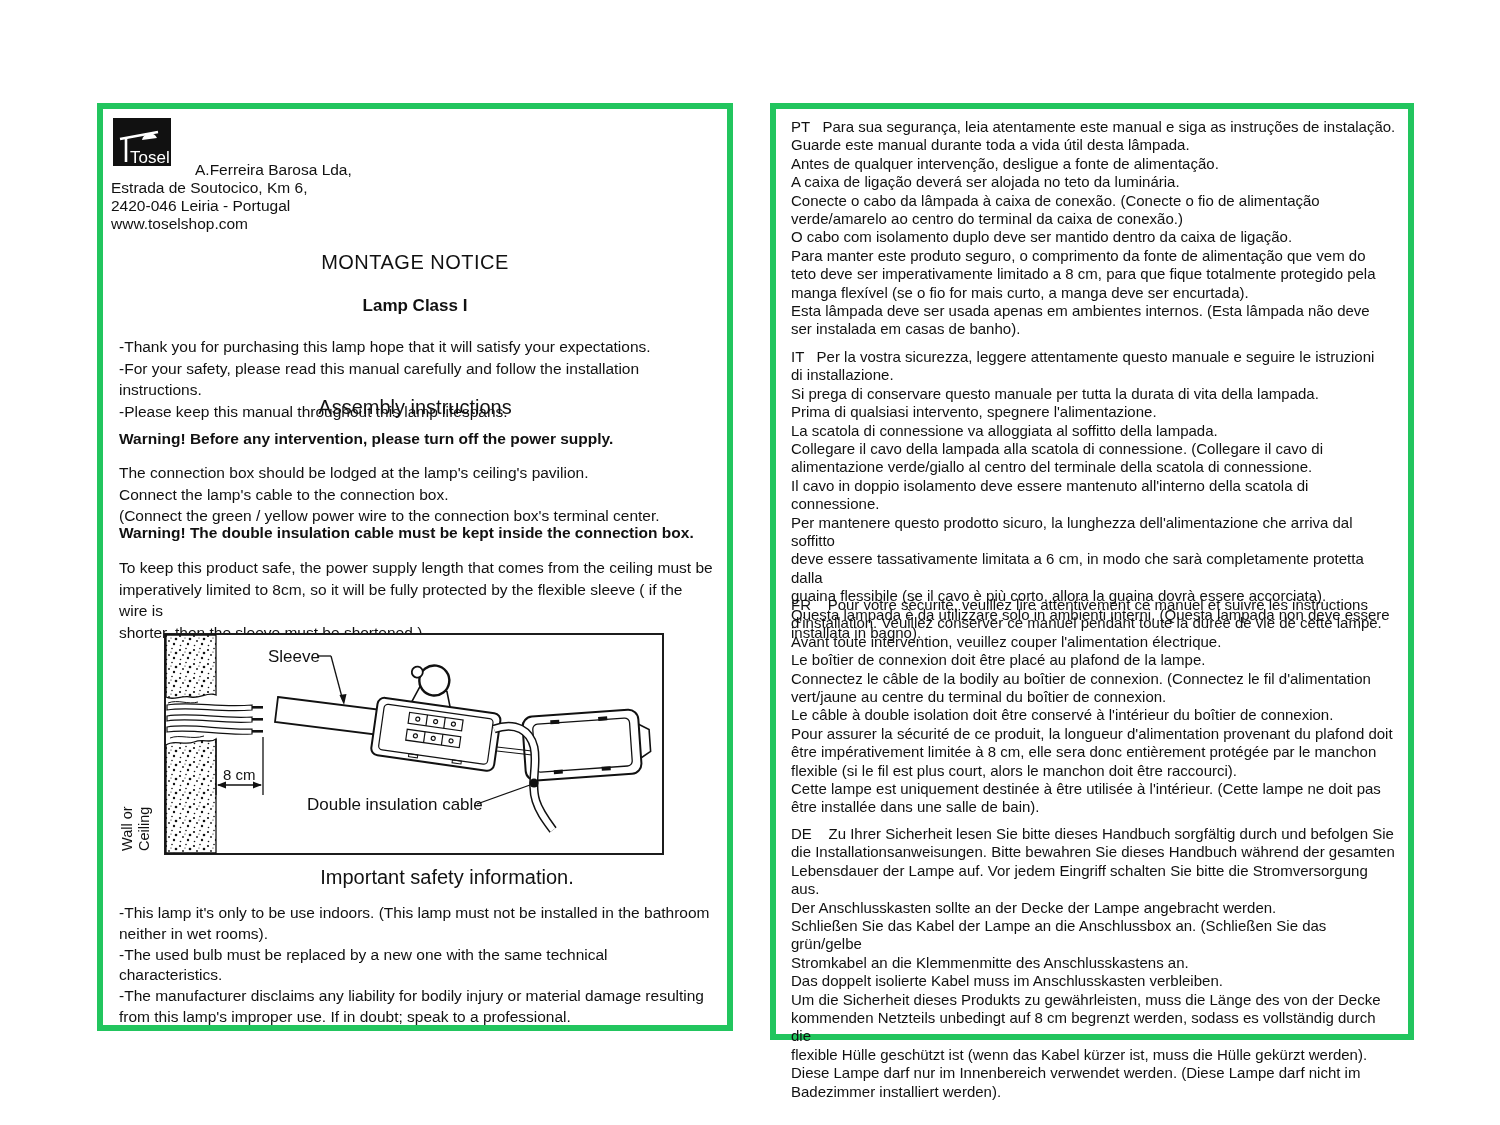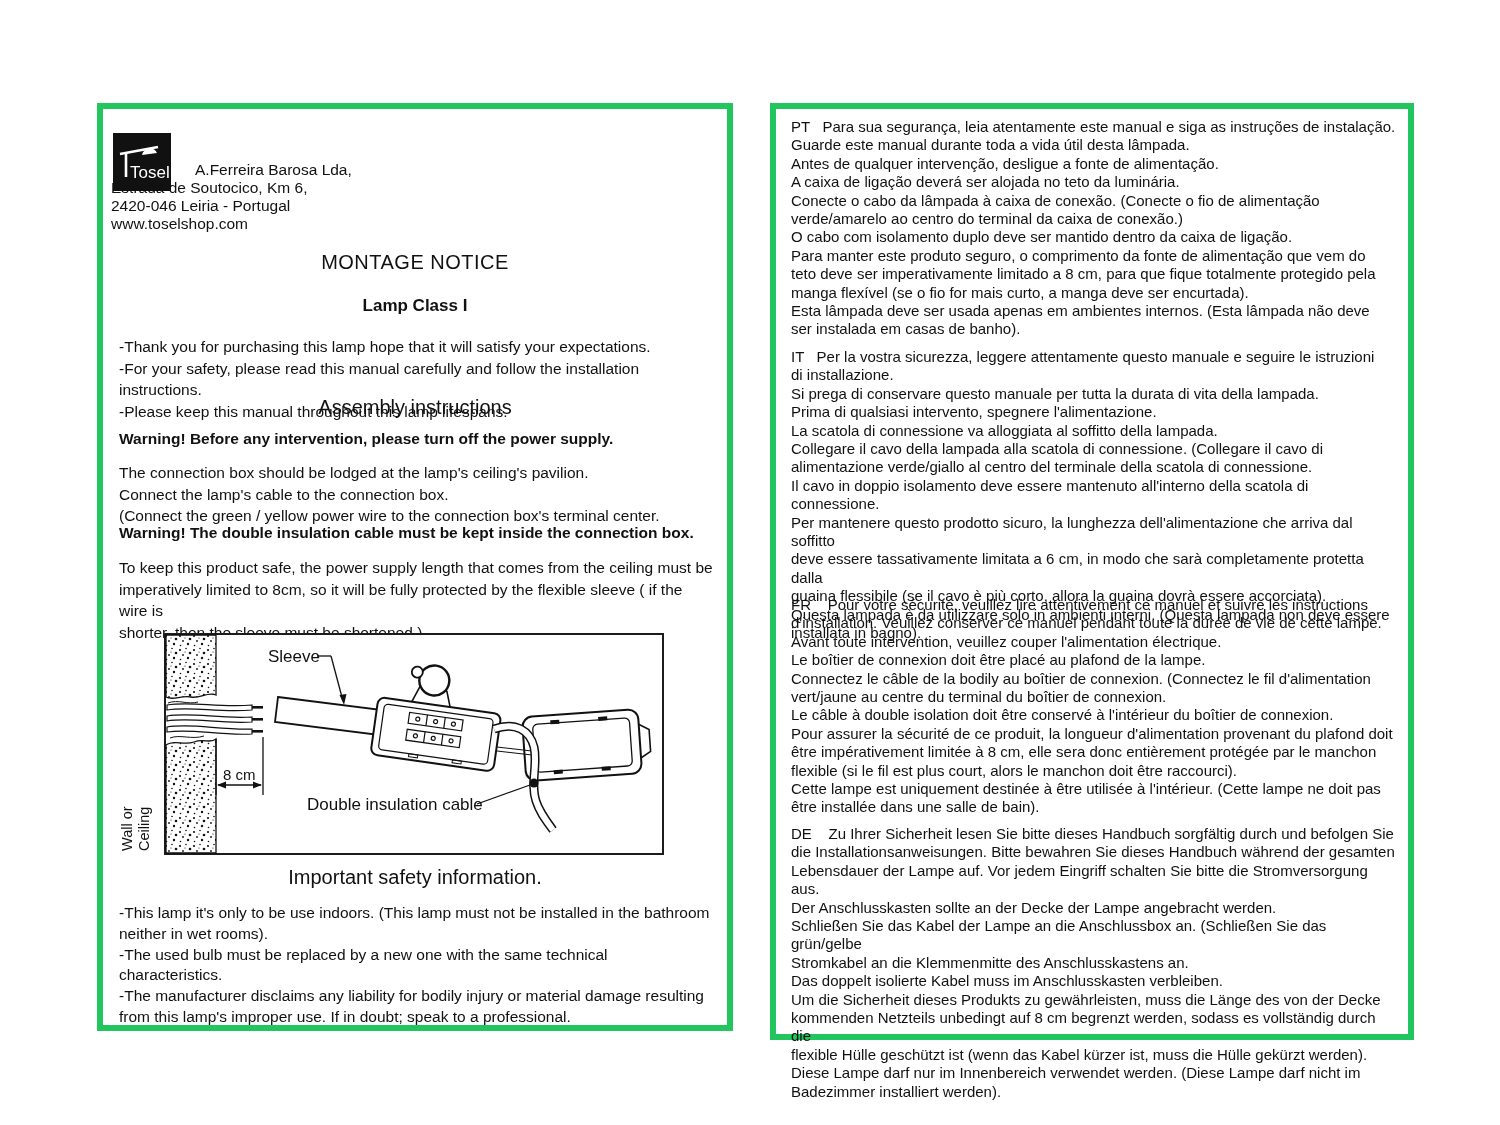--- a/index.html
+++ b/index.html
@@ -7,40 +7,40 @@
     width:1500px;height:1125px;background:#ffffff;position:relative;
     font-family:"Liberation Sans","DejaVu Sans",sans-serif;color:#111;
     -webkit-font-smoothing:antialiased;
   }
   .box{position:absolute;background:#fff;border:6px solid #22c55e;}
   #left-box{left:97px;top:103px;width:624px;height:916px;}
   #right-box{left:770px;top:103px;width:632px;height:925px;}
 
   
   .abs{position:absolute;}
-  #logo{left:10px;top:24px;width:58px;height:58px;background:#111;}
+  #logo{left:10px;top:9px;width:58px;height:48px;background:#111;}
   #address{left:8px;top:52px;font-size:15.5px;line-height:18px;}
   #address .tline:first-child{margin-left:84px;}
   .center{left:0;width:100%;text-align:center;}
   #montage-title{top:142px;font-size:20px;letter-spacing:.5px;}
   #lamp-class{top:187px;font-size:17px;font-weight:bold;}
   .para{left:16px;right:12px;font-size:15.5px;line-height:21.5px;}
   #intro{top:227px;}
   #assembly-heading{top:287px;font-size:20px;}
   .warning{left:16px;right:12px;font-size:15.5px;font-weight:bold;}
   #warning1{top:321px;}
   #para1{top:353px;}
   #warning2{top:415px;}
   #para2{top:448px;}
   #diagram{left:0;top:524px;width:100%;height:230px;}
   #wall-label{position:absolute;left:-2px;top:160px;width:76px;height:40px;
     transform:rotate(-90deg);transform-origin:38px 20px;
     font-size:14.5px;line-height:17px;}
   #diagram-svg{position:absolute;left:61px;top:0;}
-  #safety-heading{top:757px;font-size:20px;}
+  #safety-heading{top:757px;font-size:20px;padding-left:32px;}
   #safety-para{top:794px;line-height:20.8px;}
 
   .tline{white-space:pre-wrap;}
 
   
   #right-box .lang-section{position:absolute;left:15px;right:10px;
     font-size:15px;line-height:18.4px;}
   #section-pt{top:9px;}
   #section-it{top:239px;}
   #section-fr{top:487px;}

